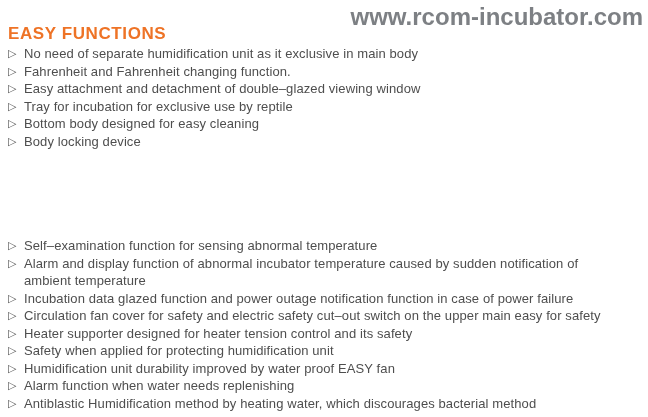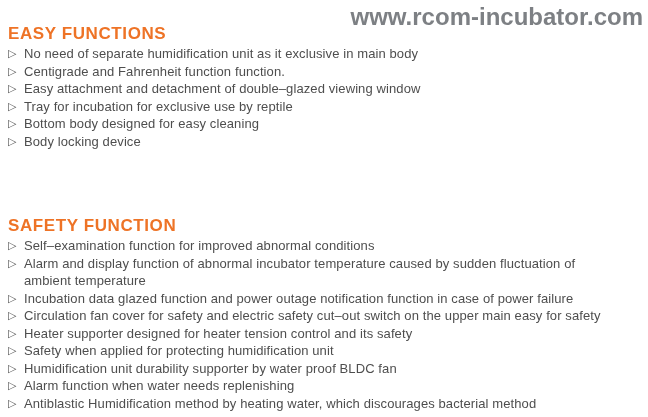--- a/index.html
+++ b/index.html
@@ -75,71 +75,70 @@
 
   <h1 class="section-title title-easy">EASY FUNCTIONS</h1>
 
   <ul class="feature-list list-easy">
     <li>
       <span class="bullet">▷</span>
       <span class="item-text">No need of separate humidification unit as it exclusive in main body</span>
     </li>
     <li>
       <span class="bullet">▷</span>
-      <span class="item-text">Centigrade and Fahrenheit function function.</span>
+      <span class="item-text">Fahrenheit and Fahrenheit changing function.</span>
     </li>
     <li>
       <span class="bullet">▷</span>
       <span class="item-text">Easy attachment and detachment of double–glazed viewing window</span>
     </li>
     <li>
       <span class="bullet">▷</span>
       <span class="item-text">Tray for incubation for exclusive use by reptile</span>
     </li>
     <li>
       <span class="bullet">▷</span>
       <span class="item-text">Bottom body designed for easy cleaning</span>
     </li>
     <li>
       <span class="bullet">▷</span>
       <span class="item-text">Body locking device</span>
     </li>
   </ul>
 
-  <h1 class="section-title title-safety">SAFETY FUNCTION</h1>
 
   <ul class="feature-list list-safety">
     <li>
       <span class="bullet">▷</span>
-      <span class="item-text">Self–examination function for improved abnormal conditions</span>
+      <span class="item-text">Self–examination function for sensing abnormal temperature</span>
     </li>
     <li>
       <span class="bullet">▷</span>
-      <span class="item-text">Alarm and display function of abnormal incubator temperature caused by sudden fluctuation of
+      <span class="item-text">Alarm and display function of abnormal incubator temperature caused by sudden notification of
 ambient temperature</span>
     </li>
     <li>
       <span class="bullet">▷</span>
       <span class="item-text">Incubation data glazed function and power outage notification function in case of power failure</span>
     </li>
     <li>
       <span class="bullet">▷</span>
       <span class="item-text">Circulation fan cover for safety and electric safety cut–out switch on the upper main easy for safety</span>
     </li>
     <li>
       <span class="bullet">▷</span>
       <span class="item-text">Heater supporter designed for heater tension control and its safety</span>
     </li>
     <li>
       <span class="bullet">▷</span>
       <span class="item-text">Safety when applied for protecting humidification unit</span>
     </li>
     <li>
       <span class="bullet">▷</span>
-      <span class="item-text">Humidification unit durability supporter by water proof BLDC fan</span>
+      <span class="item-text">Humidification unit durability improved by water proof EASY fan</span>
     </li>
     <li>
       <span class="bullet">▷</span>
       <span class="item-text">Alarm function when water needs replenishing</span>
     </li>
     <li>
       <span class="bullet">▷</span>
       <span class="item-text">Antiblastic Humidification method by heating water, which discourages bacterial method</span>
     </li>
   </ul>

